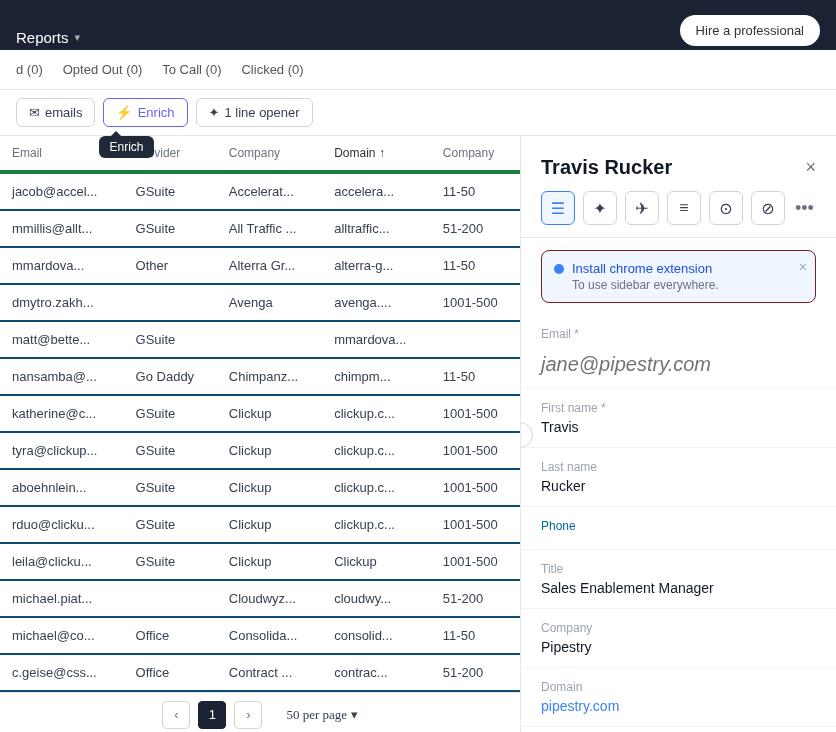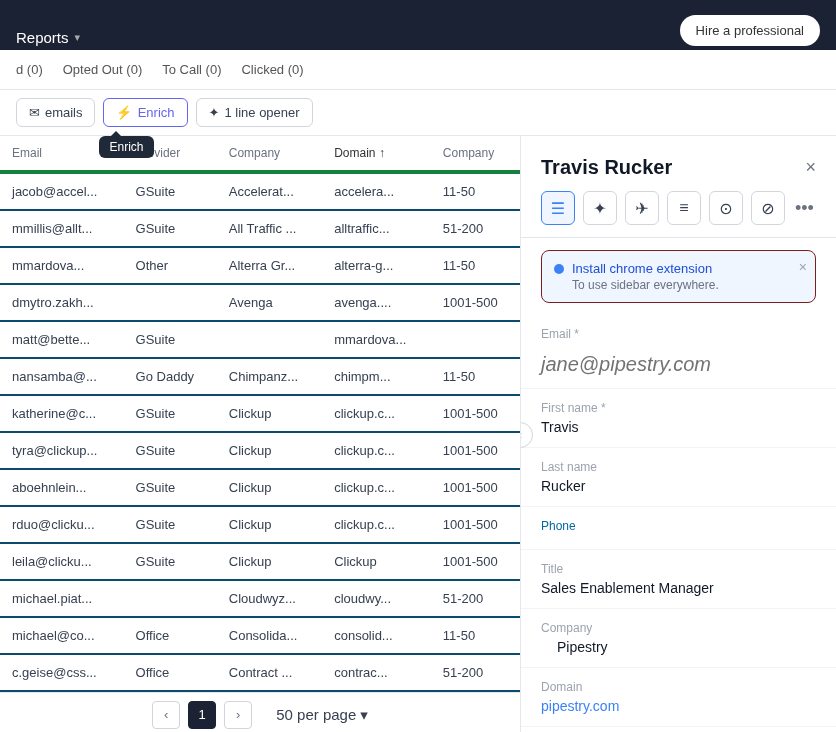--- a/index.html
+++ b/index.html
@@ -28,21 +28,21 @@
     th.sorted { color: #333; }
     tbody tr { border-bottom: 2px solid #0c4a6e; }
     td { padding: 10px 12px; font-size: 13px; color: #374151; white-space: nowrap; }
     td.greyed { color: #9ca3af; }
 
     
     .pagination { background: white; border-top: 1px solid #e5e7eb; height: 44px; display: flex; align-items: center; justify-content: center; gap: 8px; }
     .page-btn { width: 28px; height: 28px; border: 1px solid #d1d5db; border-radius: 4px; background: white; cursor: pointer; font-size: 13px; display: flex; align-items: center; justify-content: center; }
     .page-btn.active { background: #1a2233; color: white; border-color: #1a2233; }
     .page-nav { width: 28px; height: 28px; border: 1px solid #d1d5db; border-radius: 4px; background: white; cursor: pointer; font-size: 13px; display: flex; align-items: center; justify-content: center; color: #6b7280; }
-    .per-page { margin-left: 16px; display: flex; align-items: center; gap: 4px; font-size: 15px; color: #374151; cursor: pointer; }
+    .per-page { margin-left: 16px; display: flex; align-items: center; gap: 4px; font-size: 13px; color: #374151; cursor: pointer; font-family: Liberation Serif, serif; }
 
     
     .side-panel { width: 316px; background: white; border-left: 1px solid #e5e7eb; overflow-y: auto; position: relative; flex-shrink: 0; }
     .panel-header { padding: 20px 20px 12px; display: flex; align-items: center; justify-content: space-between; }
     .panel-title { font-size: 20px; font-weight: 600; color: #111827; }
     .close-btn { background: none; border: none; cursor: pointer; font-size: 18px; color: #6b7280; }
     .panel-actions { padding: 0 20px 12px; display: flex; align-items: center; gap: 8px; border-bottom: 1px solid #e5e7eb; }
     .action-icon-btn { width: 34px; height: 34px; border: 1px solid #d1d5db; border-radius: 6px; background: white; cursor: pointer; display: flex; align-items: center; justify-content: center; font-size: 16px; color: #374151; }
     .action-icon-btn.active { background: #eff6ff; border-color: #3b82f6; color: #3b82f6; }
     .more-btn { margin-left: 2px; background: none; border: none; cursor: pointer; font-size: 18px; color: #6b7280; }
@@ -270,21 +270,21 @@
         <div class="field-group">
           <div style="font-size: 12px; color: #0369a1; margin-bottom: 4px;">Phone</div>
           <div style="font-size: 14px; color: rgb(209, 213, 219);"></div>
         </div>
         <div class="field-group">
           <div style="font-size: 12px; color: rgb(156, 163, 175); margin-bottom: 4px;">Title</div>
           <div style="font-size: 14px; color: rgb(17, 24, 39);">Sales Enablement Manager</div>
         </div>
         <div class="field-group">
           <div style="font-size: 12px; color: rgb(156, 163, 175); margin-bottom: 4px;">Company</div>
-          <div style="font-size: 14px; color: rgb(17, 24, 39); margin-left: 16px;">Pipestry</div>
+          <div style="font-size: 14px; color: rgb(17, 24, 39);">Pipestry</div>
         </div>
         <div class="field-group">
           <div style="font-size: 12px; color: rgb(156, 163, 175); margin-bottom: 4px;">Domain</div>
           <div style="font-size: 14px; color: rgb(59, 130, 246); cursor: pointer;">pipestry.com</div>
         </div>
         <div class="field-group">
           <div style="font-size: 12px; color: rgb(156, 163, 175); margin-bottom: 4px;">Company size</div>
         </div>
       </div>
   </div>

